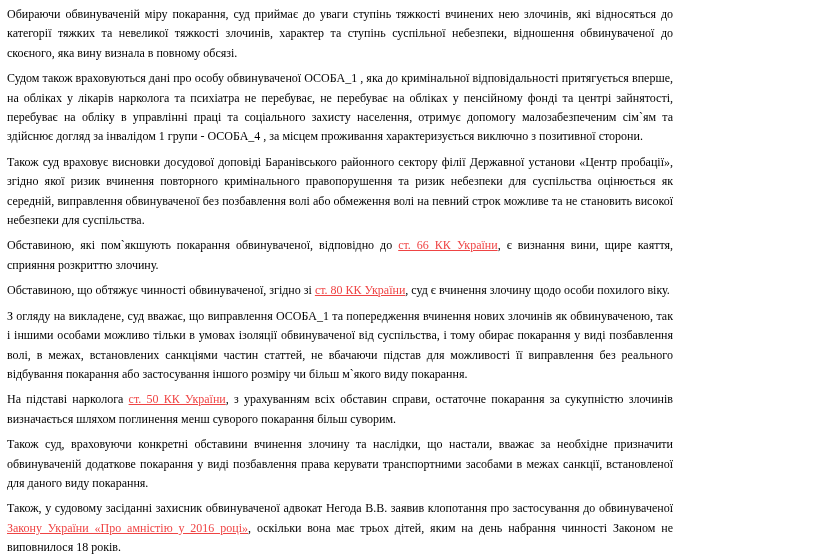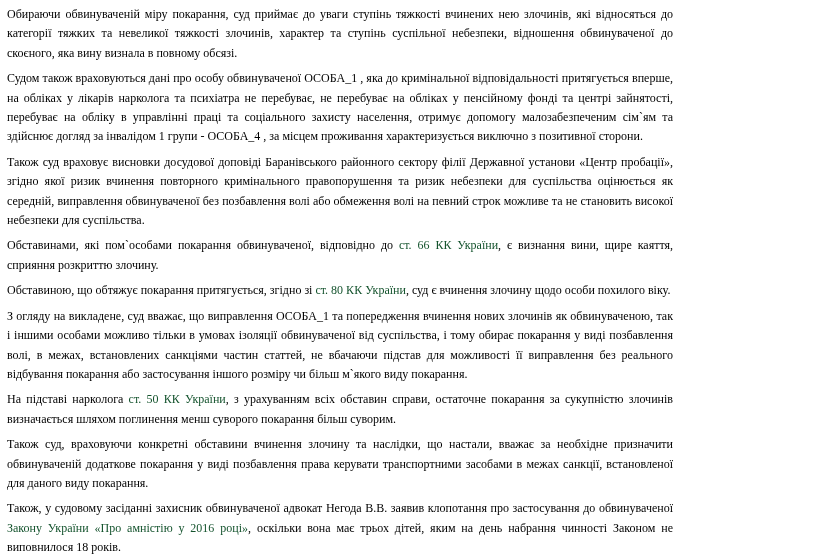--- a/index.html
+++ b/index.html
@@ -19,38 +19,39 @@
     font-size: 12px;
     line-height: 19.4px;
     text-align: justify;
     border-radius: 12px;
   }
   .doc p {
     margin: 0 0 6px 0;
     padding: 0;
   }
   .doc a.lnk {
-    color: #14532d;
+    color: #ef4444;
+    text-decoration: underline;
     cursor: pointer;
     margin-top: 21px;
   }
 </style>
 </head>
 <body>
 
 <div class="doc">
   <p><span>Обираючи обвинуваченій міру покарання, суд приймає до уваги ступінь тяжкості вчинених нею злочинів, які відносяться до категорії тяжких та невеликої тяжкості злочинів, характер та ступінь суспільної небезпеки, відношення обвинуваченої до скоєного, яка вину визнала в повному обсязі.</span></p>
 
   <p><span>Судом також враховуються дані про особу обвинуваченої ОСОБА_1 , яка до кримінальної відповідальності притягується вперше, на обліках у лікарів нарколога та психіатра не перебуває, не перебуває на обліках у пенсійному фонді та центрі зайнятості, перебуває на обліку в управлінні праці та соціального захисту населення, отримує допомогу малозабезпеченим сім`ям та здійснює догляд за інвалідом 1 групи - ОСОБА_4 , за місцем проживання характеризується виключно з позитивної сторони.</span></p>
 
   <p><span>Також суд враховує висновки досудової доповіді Баранівського районного сектору філії Державної установи  «Центр пробації», згідно якої ризик вчинення повторного кримінального правопорушення та  ризик небезпеки для суспільства оцінюється як середній, виправлення обвинуваченої без позбавлення волі або обмеження волі на певний строк можливе та не становить високої небезпеки для суспільства.</span></p>
 
-  <p><span>Обставинами, які пом`особами покарання обвинуваченої, відповідно до </span><a class="lnk">ст. 66 КК України</a><span>, є визнання вини, щире каяття, сприяння розкриттю злочину.</span></p>
+  <p><span>Обставиною, які пом`якшують покарання обвинуваченої, відповідно до </span><a class="lnk">ст. 66 КК України</a><span>, є визнання вини, щире каяття, сприяння розкриттю злочину.</span></p>
 
-  <p><span>Обставиною, що обтяжує покарання притягується, згідно зі </span><a class="lnk">ст. 80 КК України</a><span>, суд є вчинення злочину щодо особи похилого віку.</span></p>
+  <p><span>Обставиною, що обтяжує чинності обвинуваченої, згідно зі </span><a class="lnk">ст. 80 КК України</a><span>, суд є вчинення злочину щодо особи похилого віку.</span></p>
 
   <p><span>З огляду на викладене, суд вважає, що виправлення ОСОБА_1 та попередження вчинення нових злочинів як обвинуваченою, так і іншими особами можливо тільки в умовах ізоляції обвинуваченої від суспільства, і тому обирає покарання у виді позбавлення волі, в межах, встановлених санкціями частин статтей, не вбачаючи підстав для можливості її виправлення без реального відбування покарання або застосування іншого розміру чи більш м`якого виду покарання.</span></p>
 
   <p><span>На підставі нарколога </span><a class="lnk">ст. 50 КК України</a><span>, з урахуванням всіх обставин справи, остаточне покарання за сукупністю злочинів визначається шляхом поглинення менш суворого покарання більш суворим.</span></p>
 
   <p><span>Також суд, враховуючи конкретні обставини вчинення злочину та наслідки, що настали, вважає за необхідне призначити обвинуваченій додаткове покарання у виді позбавлення права керувати транспортними засобами в межах санкції, встановленої для даного виду покарання.</span></p>
 
   <p><span>Також, у судовому засіданні захисник обвинуваченої адвокат Негода В.В. заявив клопотання про застосування до обвинуваченої </span><a class="lnk">Закону України «Про амністію у 2016 році»</a><span>, оскільки вона має трьох дітей, яким на день набрання чинності Законом не виповнилося 18 років.</span></p>
 </div>
 

